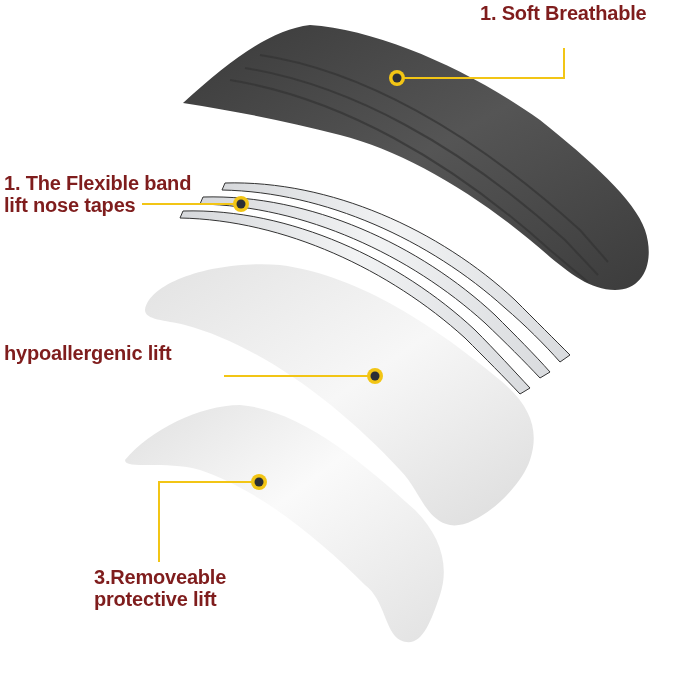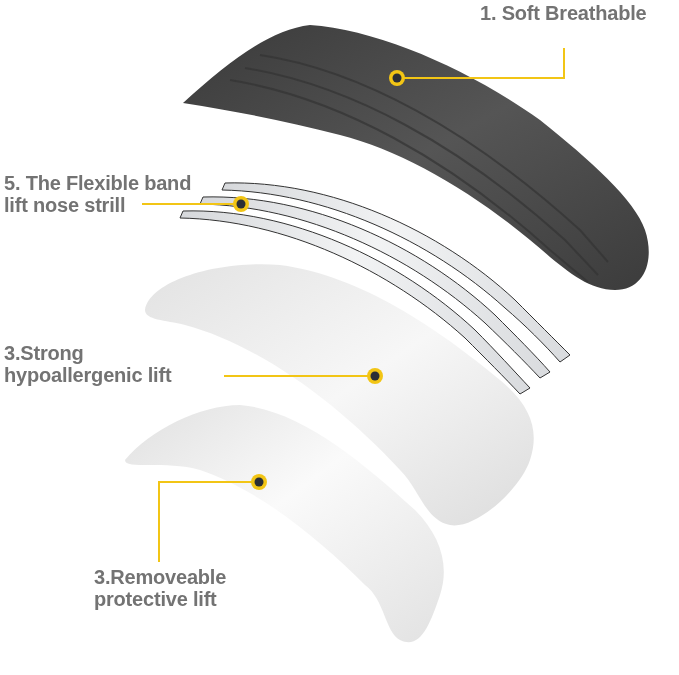--- a/index.html
+++ b/index.html
@@ -1,18 +1,18 @@
 <!DOCTYPE html>
 <html><head>
 <meta charset="utf-8">
 <style>
   html, body { margin: 0; padding: 0; background: #ffffff; }
   body { width: 679px; height: 675px; position: relative; overflow: hidden; font-family: "Liberation Sans", "DejaVu Sans", sans-serif; }
   .canvas { position: absolute; left: 0; top: 0; width: 679px; height: 675px; }
-  .label { position: absolute; color: #737373; font-weight: bold; font-size: 20px; line-height: 22px; letter-spacing: -0.2px; white-space: nowrap; }
+  .label { position: absolute; color: #7f1d1d; font-weight: bold; font-size: 20px; line-height: 22px; letter-spacing: -0.2px; white-space: nowrap; }
   .label span { display: block; }
   .label-1 { left: 480px; top: 2px; text-align: right; }
   .label-2 { left: 4px; top: 172px; }
   .label-3 { left: 4px; top: 342px; }
   .label-4 { left: 94px; top: 566px; }
 </style>
 </head>
 <body>
 
 <svg class="canvas" viewBox="0 0 679 675" xmlns="http://www.w3.org/2000/svg">
@@ -82,23 +82,22 @@
     <polyline points="259,482 159,482 159,562" fill="none" stroke="#f2c515" stroke-width="2"></polyline>
     <circle cx="259" cy="482" r="8" fill="#f2c515"></circle>
     <circle cx="259" cy="482" r="4.5" fill="#2b2f36"></circle>
   </g>
 </svg>
 
 <div class="label label-1">
   <span>1. Soft Breathable</span>
 </div>
 <div class="label label-2">
-  <span>5. The Flexible band</span>
-  <span>lift nose strill</span>
+  <span>1. The Flexible band</span>
+  <span>lift nose tapes</span>
 </div>
 <div class="label label-3">
-  <span>3.Strong</span>
   <span>hypoallergenic lift</span>
 </div>
 <div class="label label-4">
   <span>3.Removeable</span>
   <span>protective lift</span>
 </div>
 
 </body></html>

